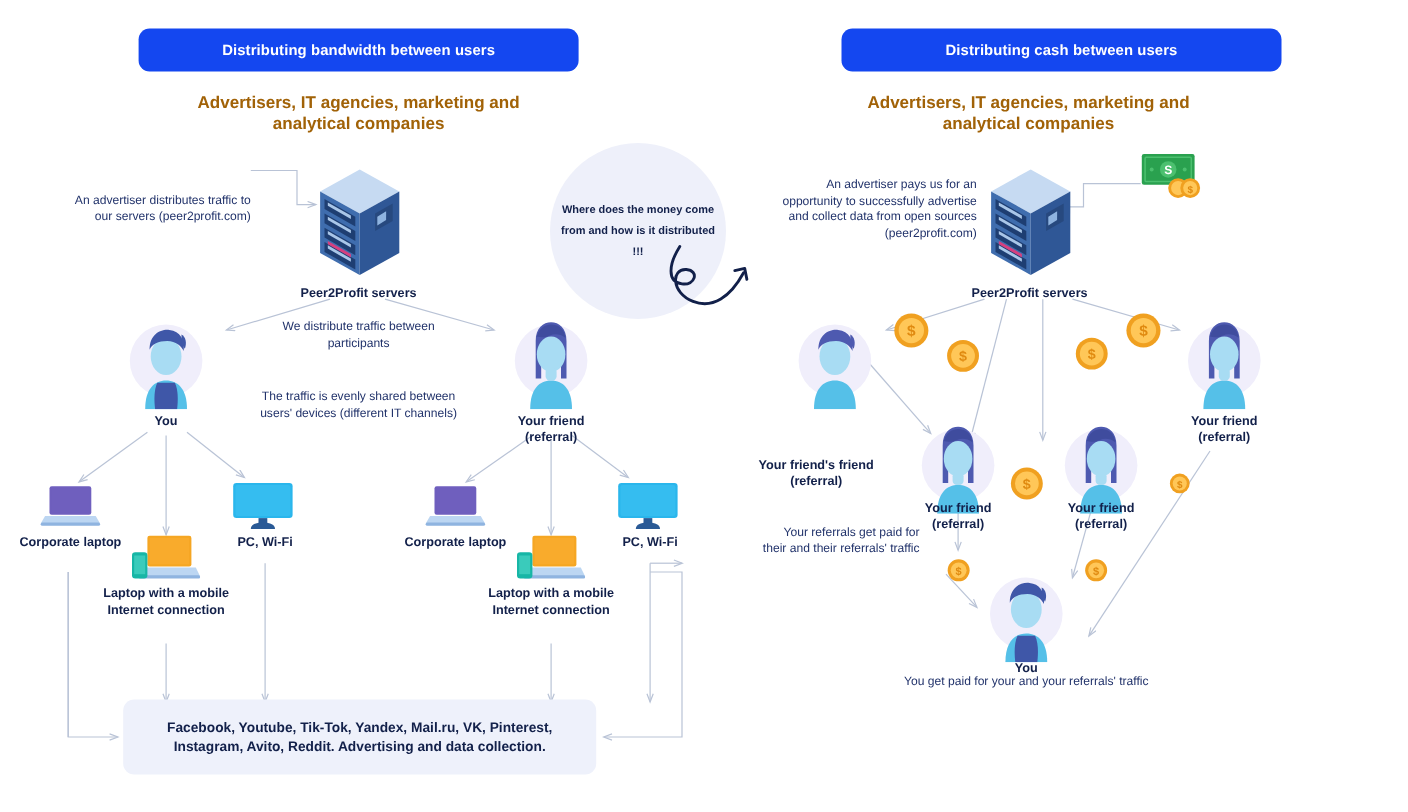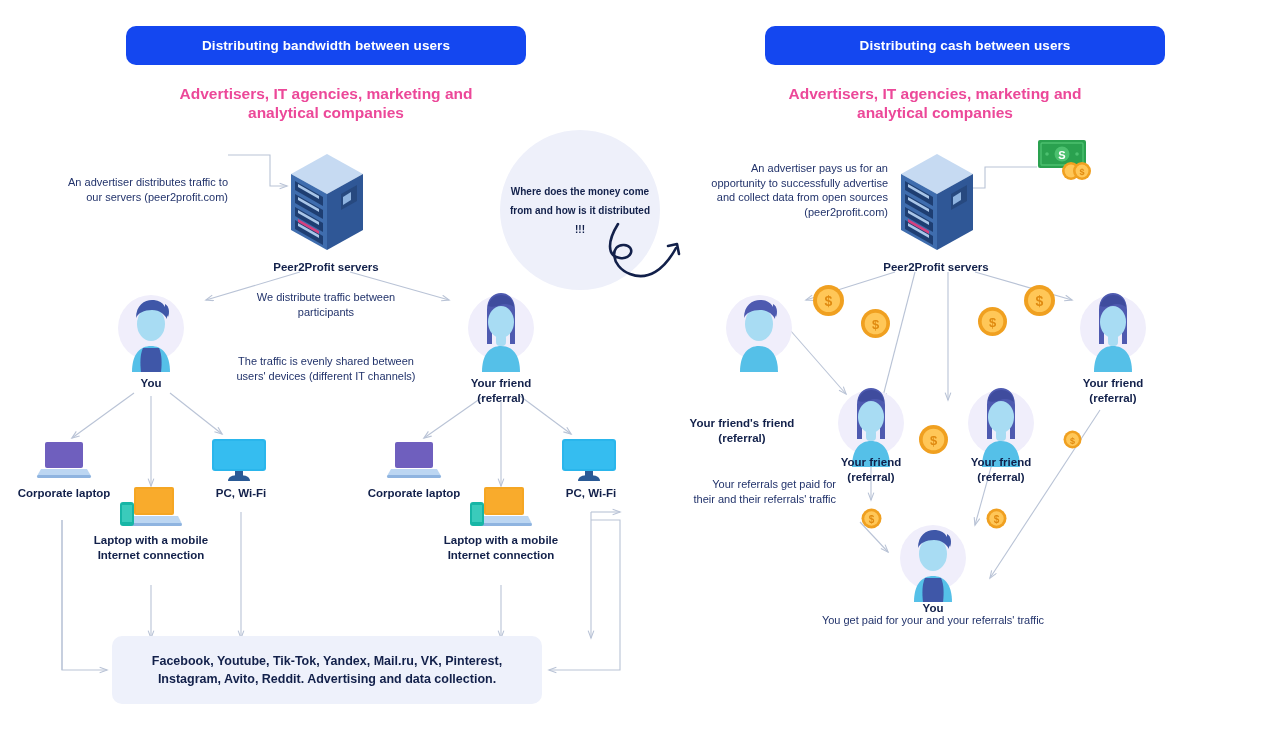--- a/index.html
+++ b/index.html
@@ -23,21 +23,21 @@
     border-radius: 10px;
     display: flex; align-items: center; justify-content: center;
     color: #ffffff;
     font-weight: bold;
     font-size: 13.5px;
     letter-spacing: .1px;
   }
 
   
   .col-heading {
-    color: #ec4899;
+    color: #a16207;
     font-weight: bold;
     font-size: 15.5px;
     line-height: 19px;
     text-align: center;
   }
   .note {
     color: #22336b;
     font-size: 11px;
     line-height: 14.5px;
   }

